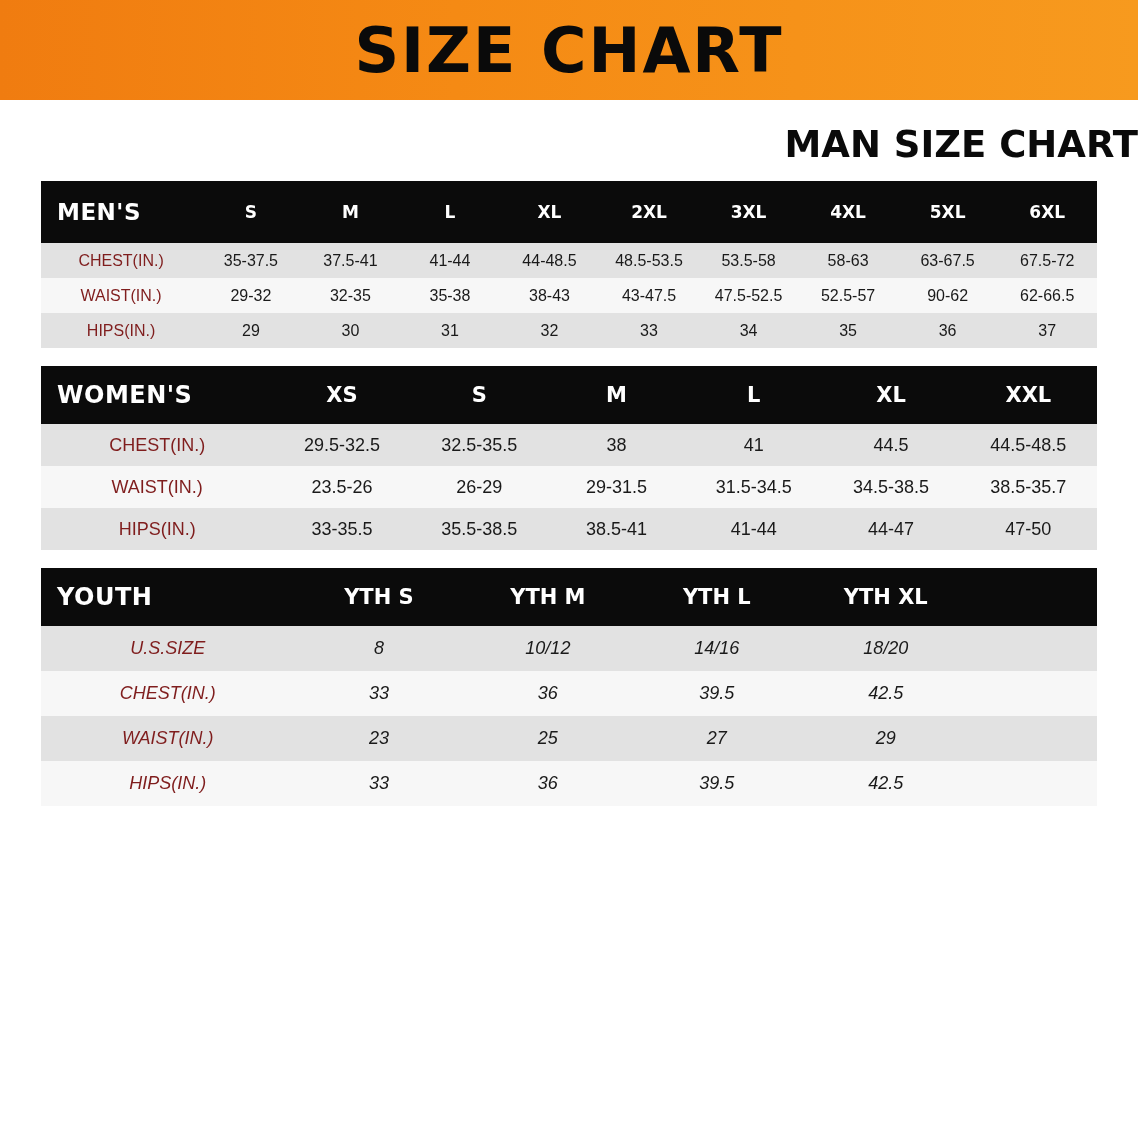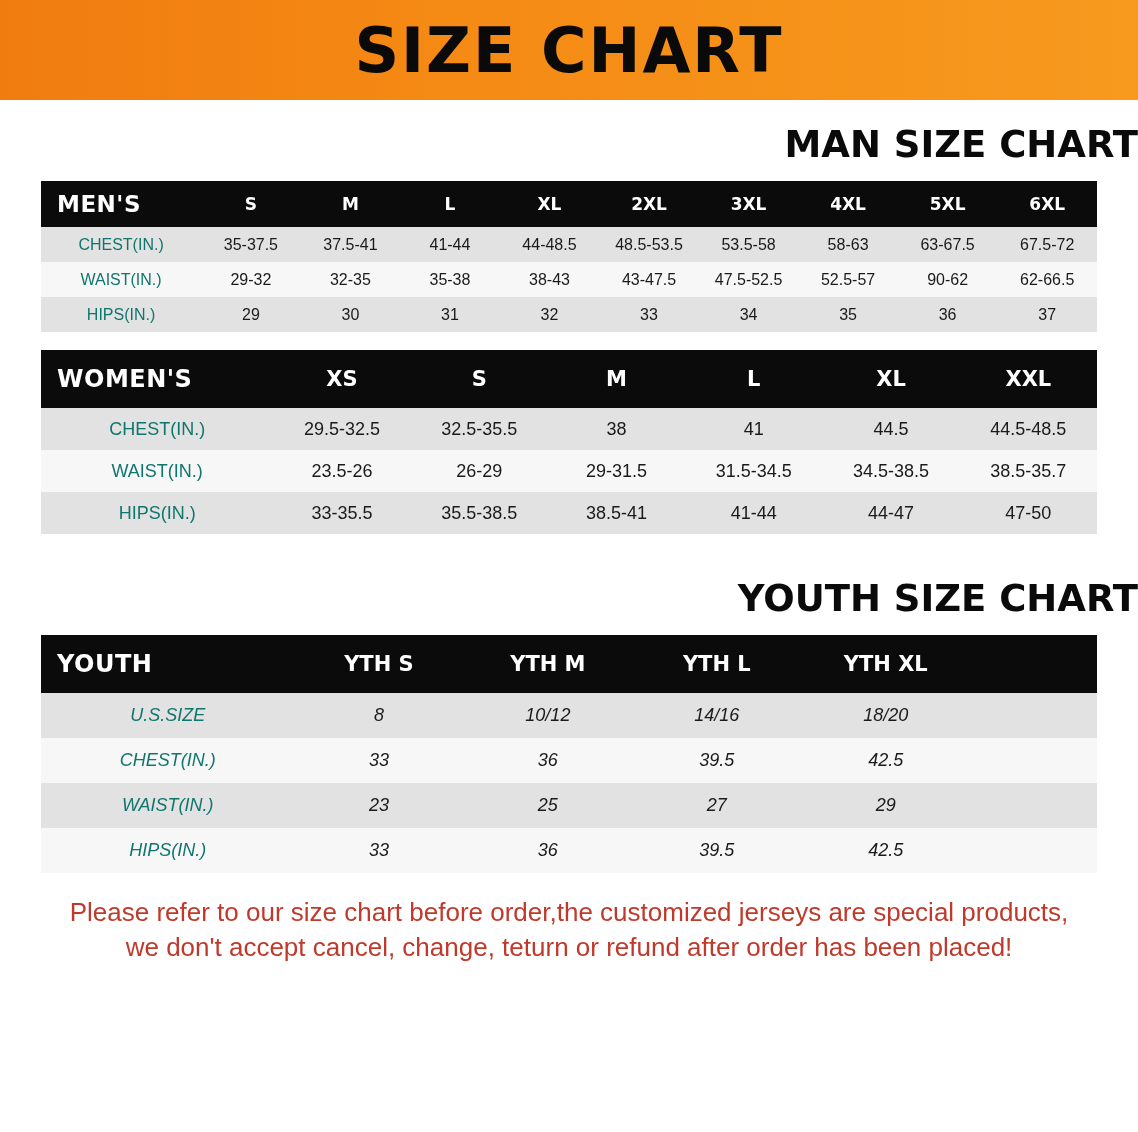--- a/index.html
+++ b/index.html
@@ -74,28 +74,28 @@
     padding-left: 16px;
   }
   table.size-table tbody td {
     text-align: center;
     color: #1a1a1a;
     font-family: "Liberation Sans", sans-serif;
     padding: 0;
   }
   table.size-table tbody td.first-col {
     text-align: center;
-    color: #0f766e;
+    color: #7f1d1d;
   }
   tr.row-shade td { background: #e2e2e2; }
   tr.row-plain td { background: #f7f7f7; }
 
   
   .men-wrap { width: 1056px; margin-top: 18px; }
-  .men-wrap thead th { height: 46px; font-size: 17px; }
+  .men-wrap thead th { height: 62px; font-size: 17px; }
   .men-wrap thead th.first-col { font-size: 23px; letter-spacing: .5px; }
   .men-wrap tbody td { height: 35px; font-size: 16px; }
   .men-wrap tbody td.first-col { font-size: 16px; }
 
   
   .women-wrap { width: 1056px; margin-top: 18px; }
   .women-wrap thead th { height: 58px; font-size: 21px; }
   .women-wrap thead th.first-col { font-size: 24px; letter-spacing: .5px; }
   .women-wrap tbody td { height: 42px; font-size: 18px; }
 
@@ -242,21 +242,20 @@
           <td>35.5-38.5</td>
           <td>38.5-41</td>
           <td>41-44</td>
           <td>44-47</td>
           <td>47-50</td>
         </tr>
       </tbody>
     </table>
   </div>
 
-  <div class="section-title youth">YOUTH SIZE CHART</div>
   <div class="table-wrap youth-wrap">
     <table class="size-table">
       <colgroup>
         <col style="width:24%">
           <col style="width:16%">
           <col style="width:16%">
           <col style="width:16%">
           <col style="width:16%">
         <col style="width:12%">
       </colgroup>
@@ -300,18 +299,14 @@
           <td>33</td>
           <td>36</td>
           <td>39.5</td>
           <td>42.5</td>
           <td></td>
         </tr>
       </tbody>
     </table>
   </div>
 
-  <div class="note">
-    <span class="line">Please refer to our size chart before order,the customized jerseys are special products,</span>
-    <span class="line">we don't accept cancel, change, teturn or refund after order has been placed!</span>
-  </div>
 
 </div>
 
 </body></html>

